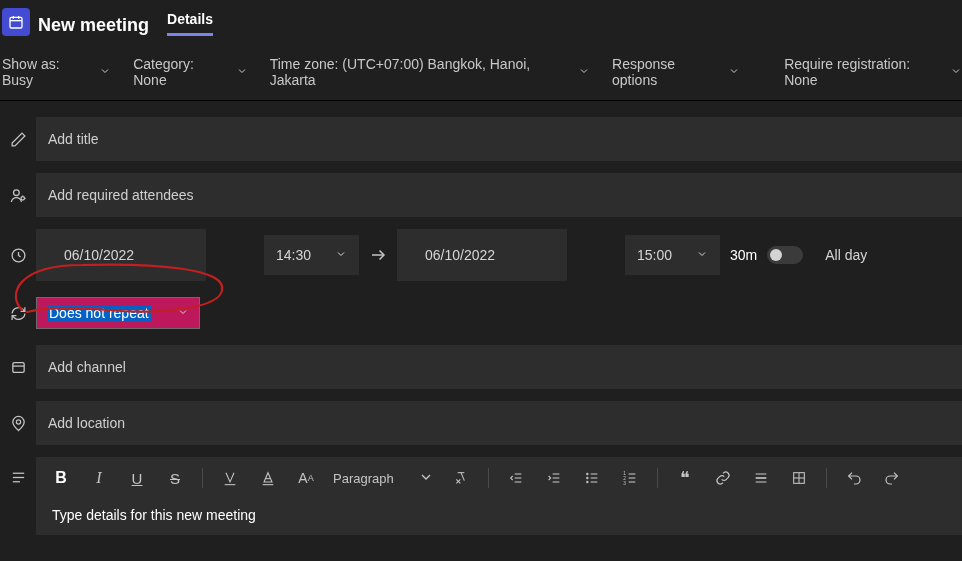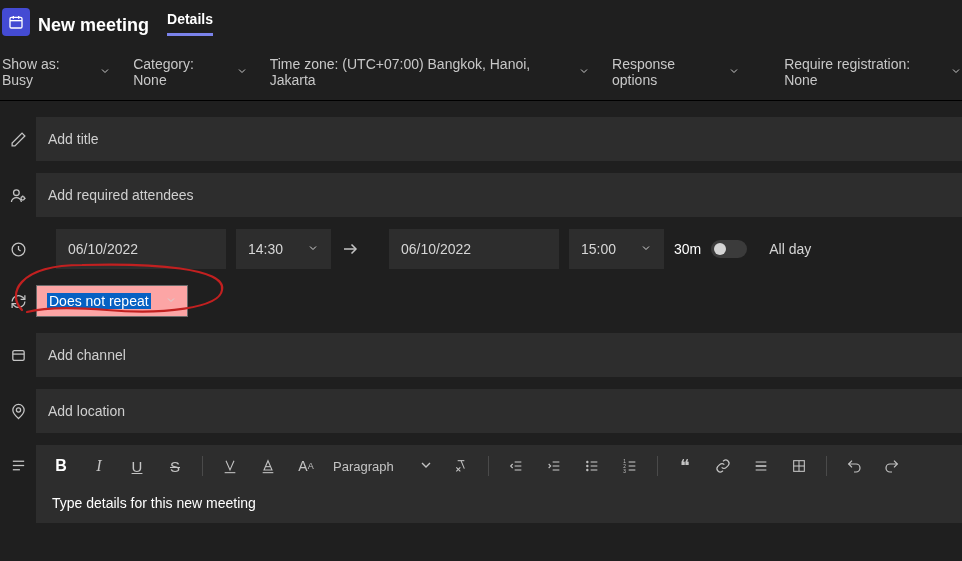--- a/index.html
+++ b/index.html
@@ -16,29 +16,29 @@
     .opt { display:flex; align-items:center; gap:8px; cursor:pointer; }
     .chev svg { width:12px; height:12px; }
     .form { padding-top:10px; }
     .row { display:flex; align-items:center; padding:6px 0; }
     .row-icon { width:36px; display:flex; justify-content:center; color:#c4c4c4; }
     .row-icon svg { width:17px; height:17px; }
     .input-like { background:#2d2d2d; height:44px; display:flex; align-items:center; padding:0 12px; font-size:14px; color:#cfcfcf; border:none; flex:1; }
     input.input-like { outline:none; }
     input.input-like::placeholder { color:#cfcfcf; }
     .time-row { display:flex; align-items:center; gap:10px; flex:1; }
-    .date-box { background:#2d2d2d; height:40px; display:flex; align-items:center; padding:0 12px; font-size:14px; color:#d6d6d6; width:170px;margin-left:20px; }
-    .time-sel { background:#2d2d2d; height:40px; display:flex; align-items:center; justify-content:space-between; padding:0 12px; font-size:14px; color:#d6d6d6; width:95px; }
+    .date-box { background:#2d2d2d; height:52px; display:flex; align-items:center; padding:0 28px; font-size:14px; color:#d6d6d6; width:170px; }
+    .time-sel { background:#2d2d2d; height:40px; display:flex; align-items:center; justify-content:space-between; padding:0 12px; font-size:14px; color:#d6d6d6; width:95px;margin-left:48px; }
     .arrow-sep { color:#c4c4c4; display:flex; align-items:center; }
     .arrow-sep svg { width:18px; height:18px; }
     .duration { font-size:14px; color:#ffffff; }
     .toggle { width:36px; height:18px; background:#3b3b3b; border-radius:10px; position:relative; }
     .toggle::after { content:""; position:absolute; width:12px; height:12px; background:#d4d4d4; border-radius:50%; top:3px; left:3px; }
     .allday { font-size:14px; color:#d4d4d4; margin-left:12px; }
-    .repeat-sel { height:32px; border:1px solid #6b6b6b; background:#fca5a5; display:flex; align-items:center; justify-content:space-between; padding:0 10px; width:152px; font-size:14px; }
+    .repeat-sel { height:32px; border:1px solid #6b6b6b; background:#be185d; display:flex; align-items:center; justify-content:space-between; padding:0 10px; width:164px; font-size:14px; }
     .repeat-sel .seltext { background:#0661c3; color:#fff; padding:0 2px; }
     .rt-toolbar { display:flex; align-items:center; gap:16px; padding:10px 14px 6px 14px; color:#c4c4c4; }
     .rt-toolbar .tb { display:flex; align-items:center; justify-content:center; width:22px; height:22px; cursor:pointer; }
     .rt-toolbar svg { width:16px; height:16px; }
     .sep { width:1px; height:20px; background:#4a4a4a; }
     .para-sel { font-size:13px; color:#c4c4c4; display:flex; align-items:center; gap:24px; cursor:pointer; }
     .details-area { flex:1; background:#2d2d2d; display:flex; flex-direction:column; }
     .details-text { padding:12px 16px; font-size:14px; color:#ffffff; }
     .annot { position:absolute; left:12px; top:260px; width:220px; height:58px; pointer-events:none; }
     .annot svg { width:100%; height:100%; }

